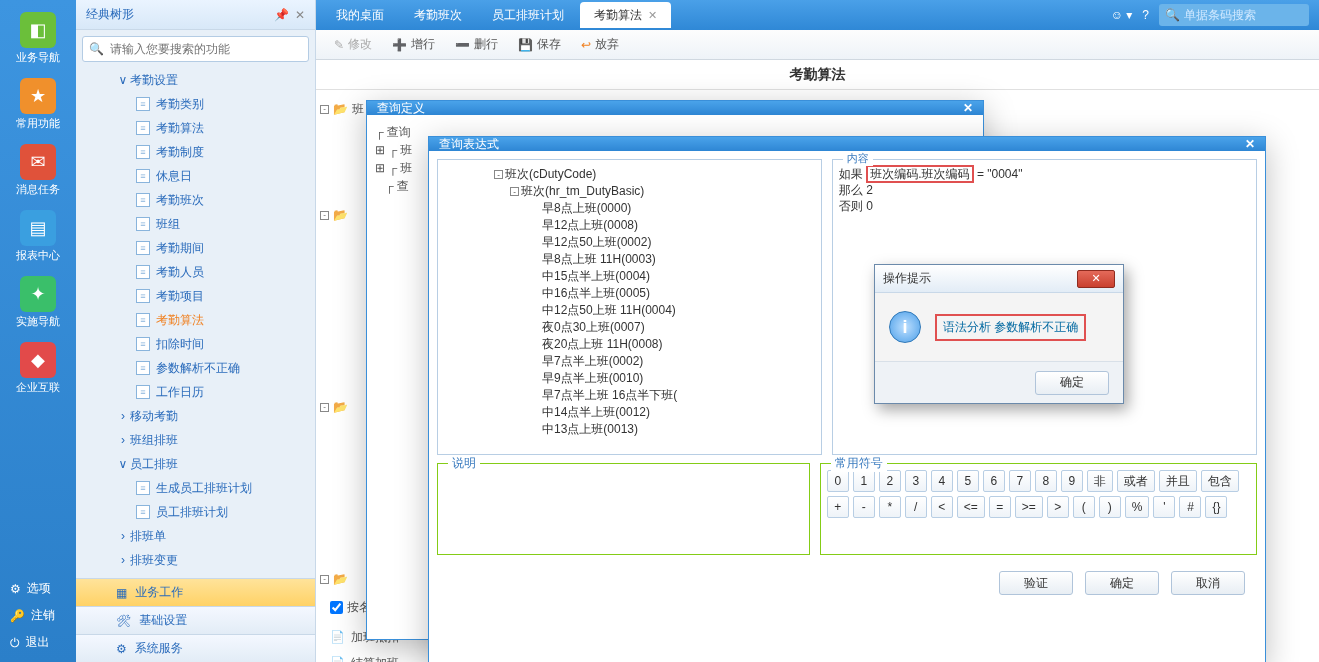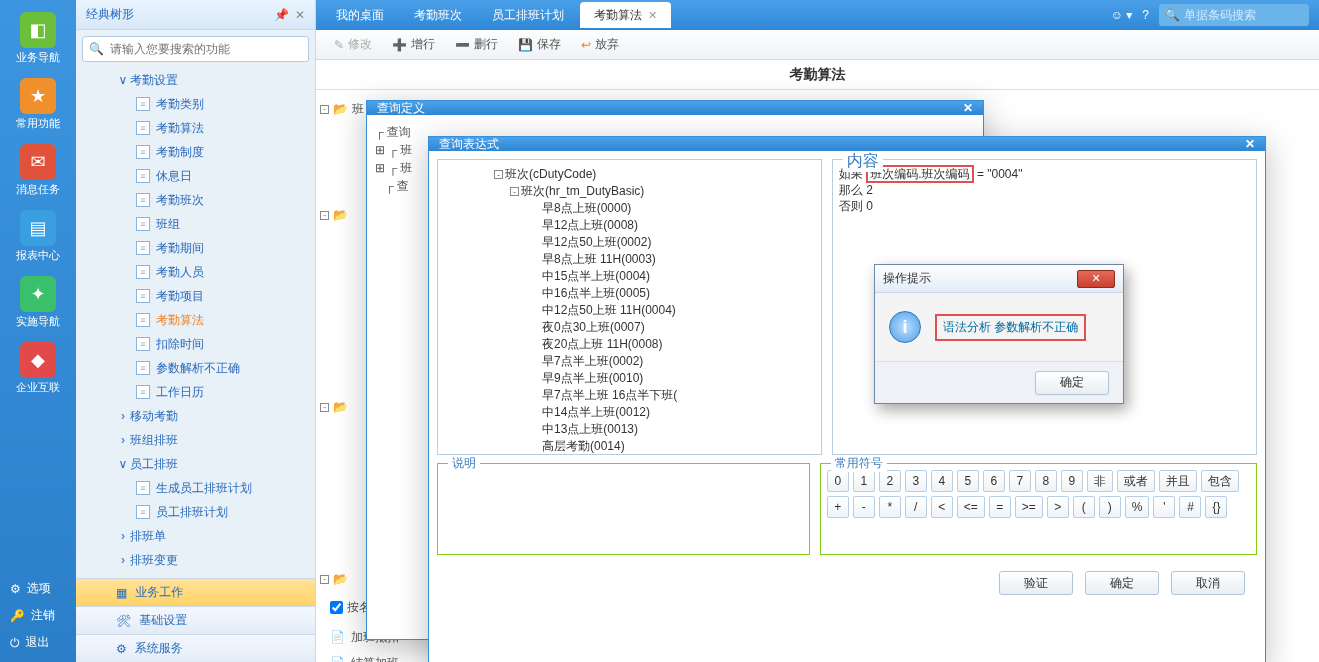--- a/index.html
+++ b/index.html
@@ -49,21 +49,21 @@
 .dlg{position:absolute;background:#fff;border:1px solid #3a8fd9;box-shadow:0 8px 30px rgba(0,0,0,0.25)}
 .dlg .titlebar{height:14px;background:linear-gradient(#4aa3ea,#2e86d4);color:#fff;display:flex;align-items:center;padding:0 10px}
 .dlg .titlebar .dclose{margin-left:auto;cursor:pointer;font-weight:bold}
 .dlg1{left:50px;top:10px;width:618px;height:540px}
 .dlg1 .dlgbody{padding:8px;color:#555;line-height:18px}
 .dlg2{left:112px;top:46px;width:838px;height:528px}
 .dlg2 .cols{display:flex;height:312px;padding:8px;gap:10px}
 .panel{border:1px solid #b8cee4;flex:1;display:flex;flex-direction:column;min-width:0;position:relative}
 .dlg2 .cols .left{flex:0.95}
 .dlg2 .cols .right{flex:1.05}
-.panel .plabel{position:absolute;top:-9px;left:10px;background:#fff;color:#3a7bbf;padding:0 4px;font-size:16px}
+.panel .plabel{position:absolute;top:-9px;left:10px;background:#fff;color:#3a7bbf;padding:0 4px;font-size:11px}
 .panel .pin{overflow:auto;flex:1;padding:6px}
 .itree{line-height:17px;color:#333;white-space:nowrap}
 .itree .n{display:flex;align-items:center;gap:2px}
 .itree .sq{width:9px;height:9px;border:1px solid #888;display:inline-flex;align-items:center;justify-content:center;font-size:8px}
 .content-text{padding:4px;line-height:16px;color:#333}
 .hl{border:2px solid #e05050;padding:0 2px}
 .row2{display:flex;height:100px;padding:0 8px 8px;gap:10px}
 .panel2{border:1px solid #84cc16;display:flex;flex-direction:column;position:relative}
 .panel2 .plabel{position:absolute;top:-9px;left:10px;background:#fff;color:#3a7bbf;padding:0 4px}
 .panel2 .pin{padding:6px}
@@ -361,21 +361,20 @@
                 <div class="n" style="padding-left:98px">中15点半上班(0004)</div>
                 <div class="n" style="padding-left:98px">中16点半上班(0005)</div>
                 <div class="n" style="padding-left:98px">中12点50上班 11H(0004)</div>
                 <div class="n" style="padding-left:98px">夜0点30上班(0007)</div>
                 <div class="n" style="padding-left:98px">夜20点上班 11H(0008)</div>
                 <div class="n" style="padding-left:98px">早7点半上班(0002)</div>
                 <div class="n" style="padding-left:98px">早9点半上班(0010)</div>
                 <div class="n" style="padding-left:98px">早7点半上班 16点半下班(</div>
                 <div class="n" style="padding-left:98px">中14点半上班(0012)</div>
                 <div class="n" style="padding-left:98px">中13点上班(0013)</div>
-                <div class="n" style="padding-left:98px">高层考勤(0014)</div>
               </div>
           </div>
         </div>
         <div class="panel right">
           <div class="plabel">内容</div>
           <div class="pin content-text">
             <div><span>如果</span> <span class="hl">班次编码.班次编码</span> <span>= "0004"</span></div>
             <div>那么 2</div>
             <div>否则 0</div>
           </div>

